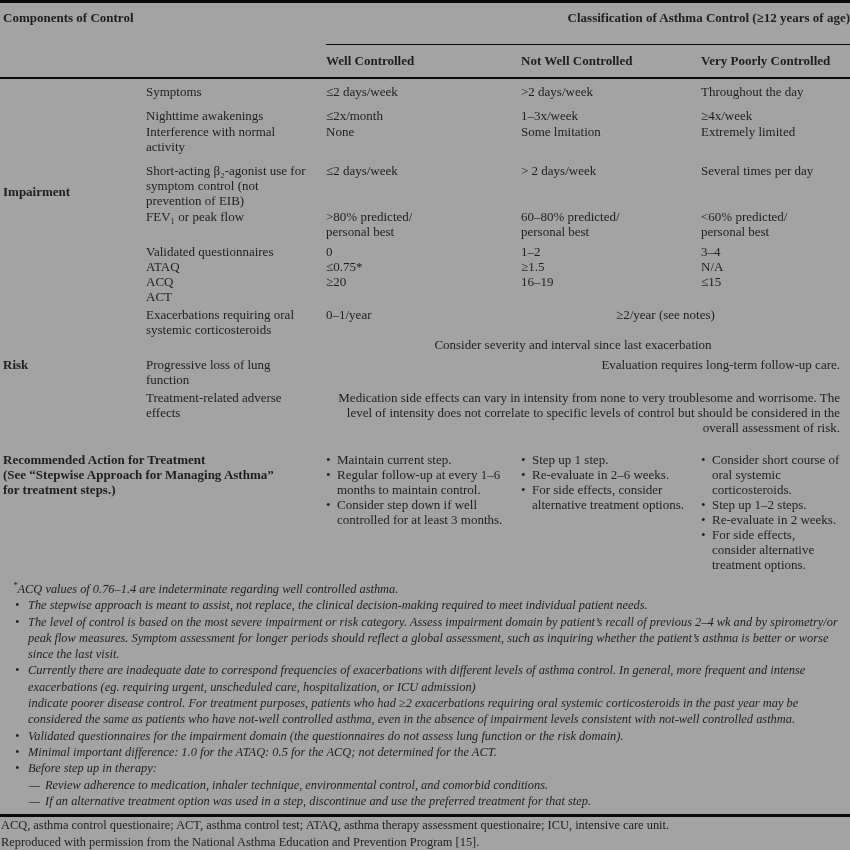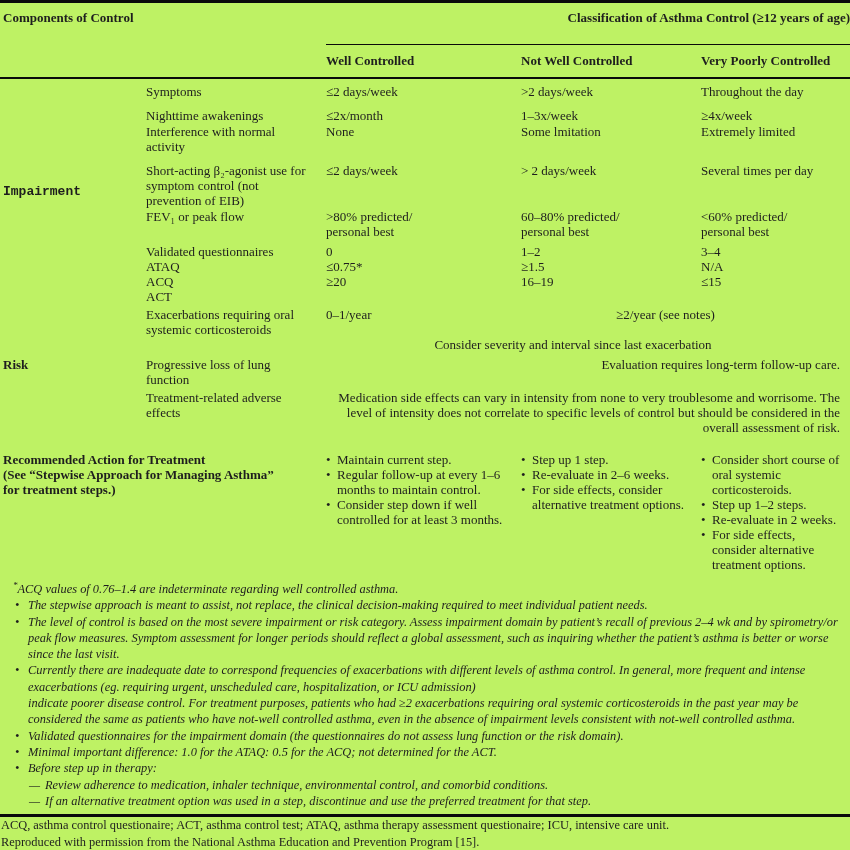--- a/index.html
+++ b/index.html
@@ -1,36 +1,36 @@
 <!DOCTYPE html>
 <html><head>
 <meta charset="utf-8">
 <style>
   html,body { margin:0; padding:0; background:#fff; }
   .page {
     position:relative; width:850px; height:850px; overflow:hidden;
-    background:#bef264; color:#1e1e1e; box-sizing:border-box;
+    background:#a3a3a3; color:#1e1e1e; box-sizing:border-box;
     font-family:"Liberation Serif","DejaVu Serif",serif;
     font-size:13px; line-height:15px;
   }
   .rule { width:100%; }
   .rule.thick { border-top:3px solid #0a0a0a; }
   .rule.med   { border-top:2px solid #0a0a0a; }
 
   
   .hdr1 { display:grid; grid-template-columns:326px 1fr; padding-top:7px; }
   .hdr1 .h-left  { font-weight:bold; padding-left:3px; }
   .hdr1 .h-right { font-weight:bold; text-align:right; padding-bottom:19px; border-bottom:1px solid #0a0a0a; }
   .hdr2 { display:grid; grid-template-columns:326px 195px 180px 149px; font-weight:bold; padding:8px 0 9px 0; }
 
   
   .section { display:grid; grid-template-columns:146px 1fr; }
   .section .cat { font-weight:bold; padding-left:3px; }
   .section .content { display:grid; grid-template-columns:180px 195px 180px 1fr; padding-top:5px; }
-  .impairment .cat { align-self:center; position:relative; top:-24px;font-family:Liberation Mono, monospace; }
+  .impairment .cat { align-self:center; position:relative; top:-24px; }
   .risk .cat { padding-top:5px; }
   .row { display:contents; }
   .c { white-space:pre-line; padding-right:10px; }
   .v-span { grid-column:3 / 5; text-align:center; padding-right:40px; }
   .full-span { grid-column:2 / 5;text-align:right; }
   .center-span { grid-column:2 / 5; text-align:center; padding-right:30px; }
   .mb9 .c { margin-bottom:9px; }
   .mb1 .c { margin-bottom:1px; }
   .mb5 .c { margin-bottom:5px; }
   .mb3 .c { margin-bottom:3px; }

